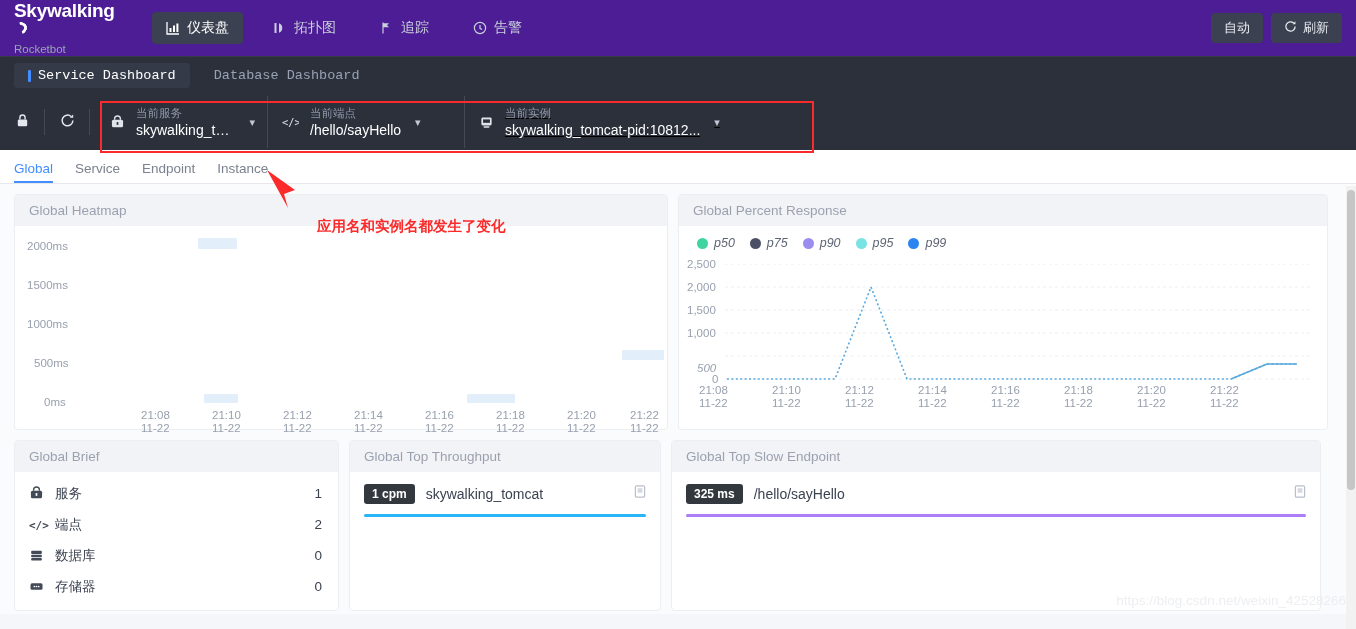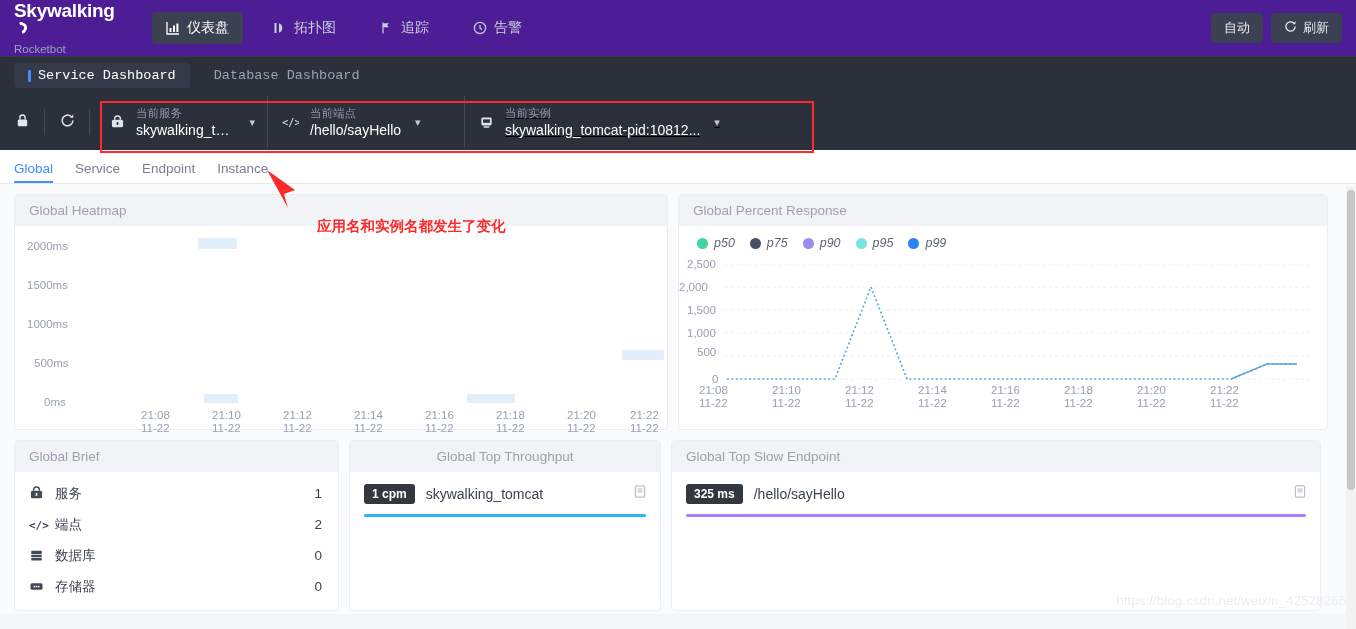--- a/index.html
+++ b/index.html
@@ -77,21 +77,21 @@
   
   .content { position:relative; height:430px; background:#fafbfc; padding:10px 14px 0 14px; overflow:hidden; }
   .row { display:flex; gap:10px; }
   .panel { background:#ffffff; border:1px solid #eceef2; border-radius:4px; }
   .panel-head { background:#f2f3f7; color:#9ba2af; font-size:13.5px; padding:8px 14px; }
   .panel-body { position:relative; }
 
   .p-heat { width:654px; }
   .p-resp { width:650px; }
   .p-brief { width:325px; }
-  .p-through { width:312px;text-align:center; }
+  .p-through { width:312px; }
   .p-slow { width:650px; }
 
   
   .heat-body { height:203px; position:relative; }
   .axis-label { position:absolute; font-size:11.5px; color:#98a0ae; }
   .xt { text-align:left; line-height:13px; }
   .hcell { position:absolute; background:#e3eefb; border-radius:1px; }
 
   
   .resp-legend { display:flex; align-items:center; gap:15px; padding:10px 0 0 18px; }
@@ -331,24 +331,24 @@
               <span>p95</span>
             </div>
           <div class="lg">
               <span class="dot" style="background:#2b84f0"></span>
               <span>p99</span>
             </div>
         </div>
         <div class="panel-body resp-body">
 
           <div class="axis-label" style="left:8px;  top:8px;text-align:center;">2,500</div>
-          <div class="axis-label" style="left:0;  top:31px;">2,000</div>
+          <div class="axis-label" style="left:8px;  top:31px;">2,000</div>
           <div class="axis-label" style="left:8px;  top:54px;">1,500</div>
           <div class="axis-label" style="left:8px;  top:77px;">1,000</div>
-          <div class="axis-label" style="left:18px; top:96px;">500</div>
+          <div class="axis-label" style="left:18px; top:112px;font-style:italic;">500</div>
           <div class="axis-label" style="left:33px; top:123px;">0</div>
 
           <svg style="position:absolute; left:46px; top:14px;" width="588" height="116" viewBox="0 0 588 116">
             <g stroke="#eceef2" stroke-width="1" stroke-dasharray="3,3">
               <line x1="0" y1="0" x2="588" y2="0"></line>
               <line x1="0" y1="23" x2="588" y2="23"></line>
               <line x1="0" y1="46" x2="588" y2="46"></line>
               <line x1="0" y1="69" x2="588" y2="69"></line>
               <line x1="0" y1="92" x2="588" y2="92"></line>
               <line x1="0" y1="115" x2="588" y2="115"></line>

